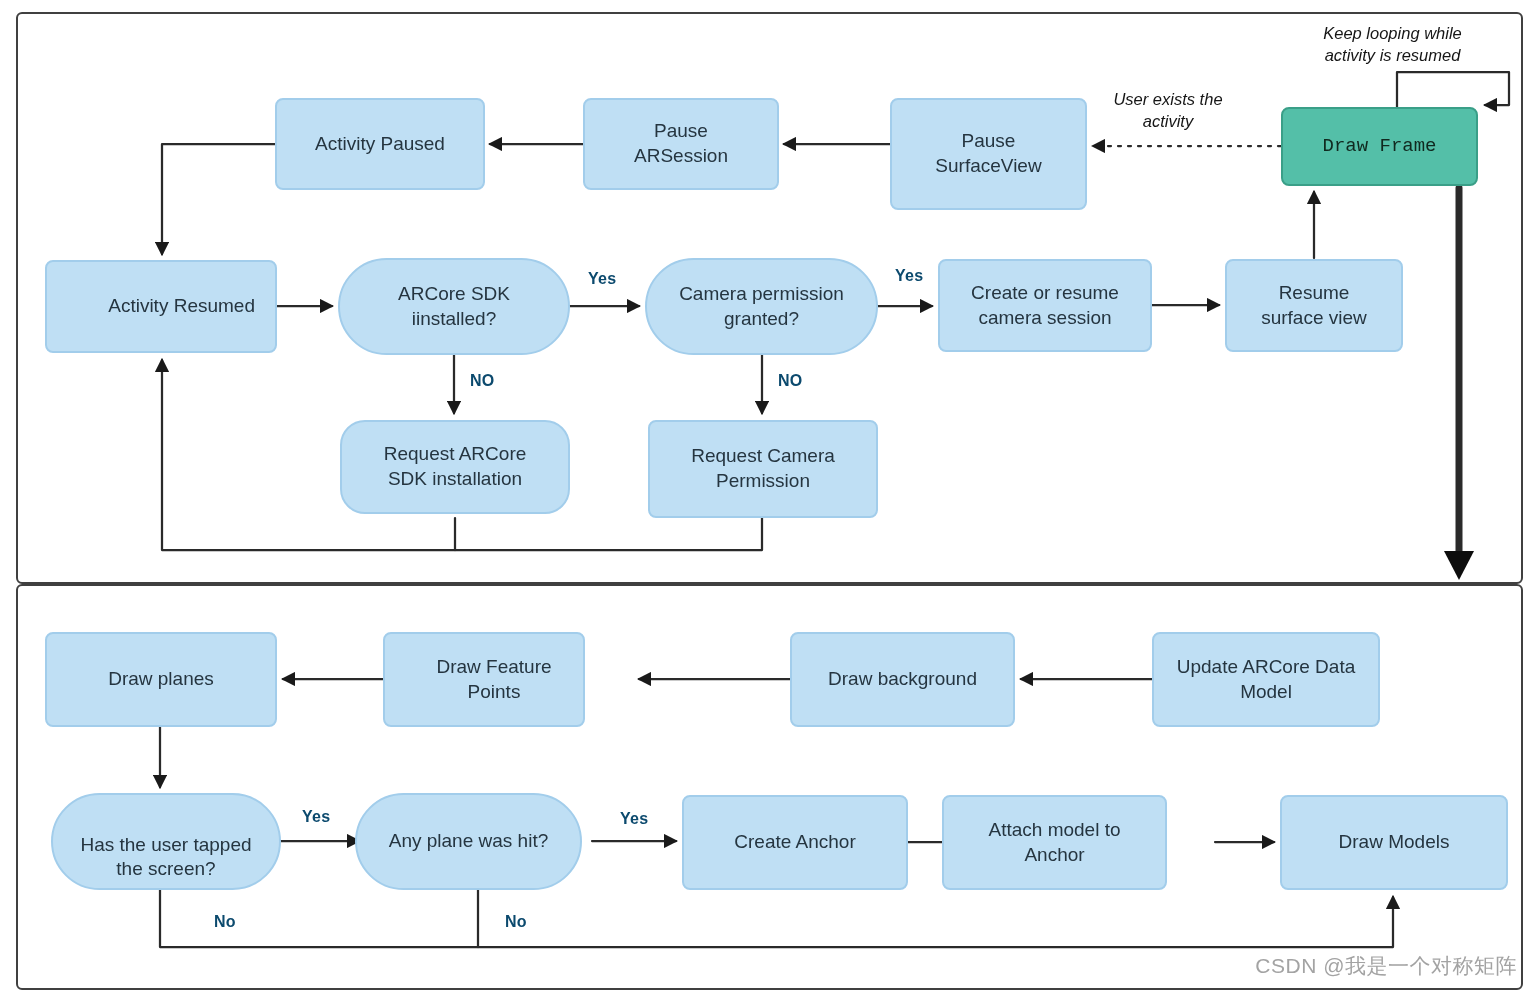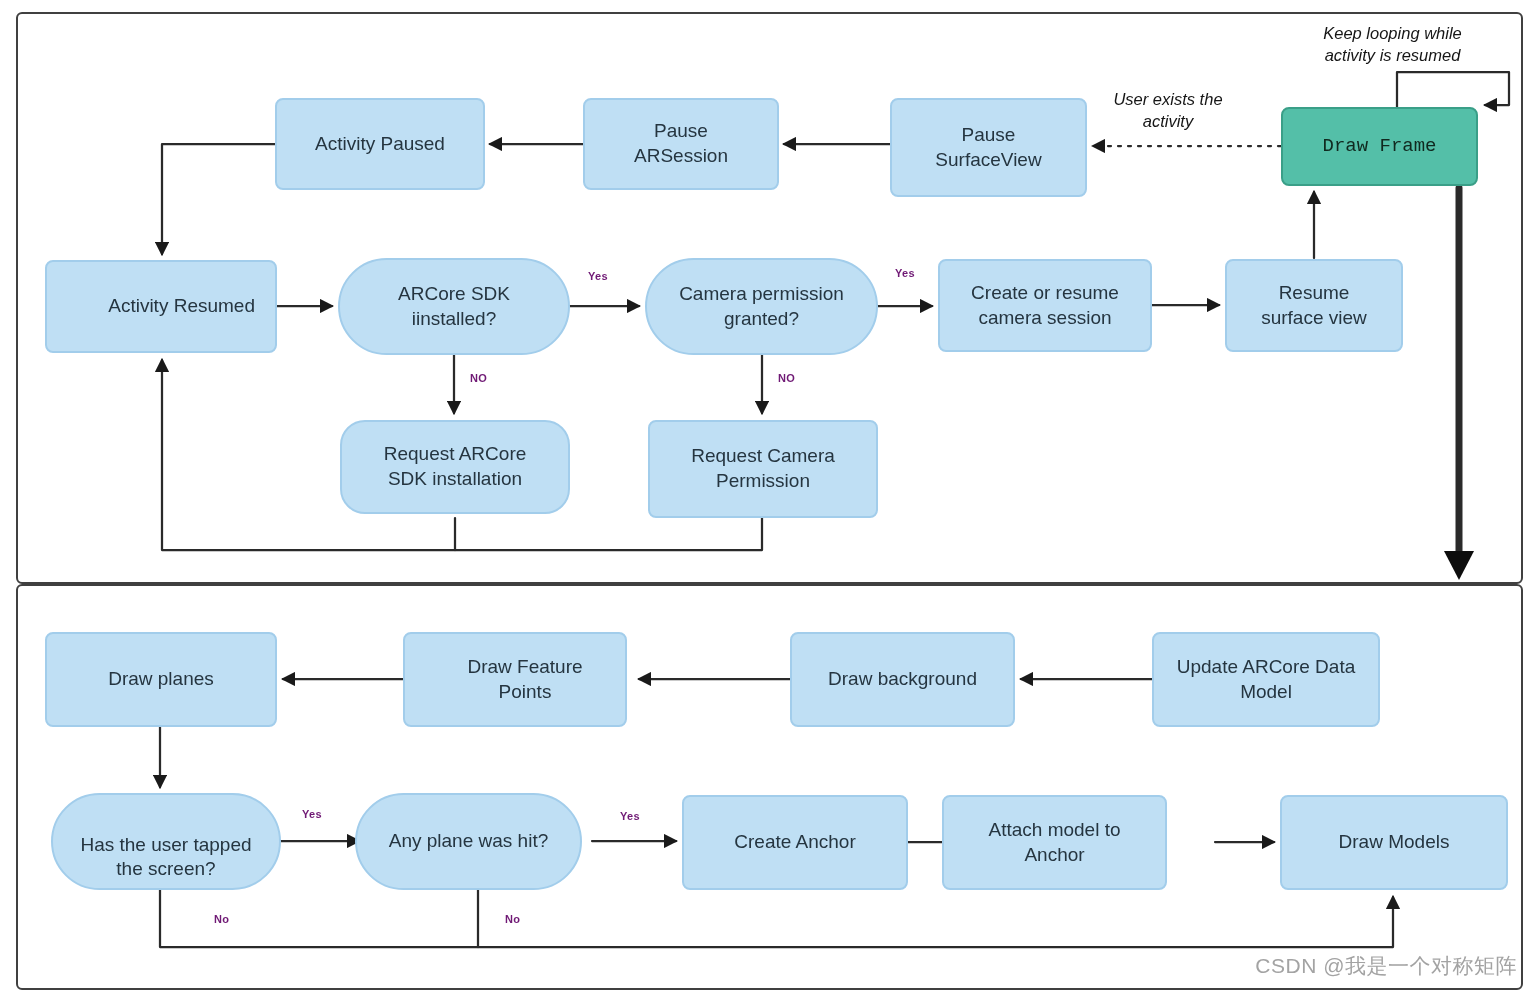--- a/index.html
+++ b/index.html
@@ -13,21 +13,21 @@
   .edges{position:absolute;left:0;top:0;width:1536px;height:996px;pointer-events:none;}
   .node{
     position:absolute;display:flex;align-items:center;justify-content:center;text-align:center;
     box-sizing:border-box;padding:6px 20px;font-size:19px;line-height:1.3;color:#253540;
     background:var(--node-fill,#bfdff4);border:2px solid var(--node-border,#a2cdeb);
   }
   .box{border-radius:8px;}
   .stadium{border-radius:60px;}
   .accent{background:var(--accent-fill,#54bfa8);border-color:var(--accent-border,#3a9f88);color:#10291f;}
   .elabel{
-    position:absolute;font-weight:bold;font-size:11px;color:#701a75;letter-spacing:.3px;
+    position:absolute;font-weight:bold;font-size:16px;color:#0c4a6e;letter-spacing:.3px;
   }
   .note{
     position:absolute;font-style:italic;font-size:16.5px;color:#161616;text-align:center;
     white-space:pre-line;line-height:1.35;
   }
   .watermark{
     position:absolute;font-size:21px;color:#a3a3a3;text-align:right;letter-spacing:.5px;
   }
 </style>
 </head>
@@ -76,21 +76,21 @@
     </g>
     <polygon points="1459,580 1444,551 1474,551" fill="#0d0d0d"></polygon>
   </svg>
 
   <div class="node box" style="left:275px;top:98px;width:210px;height:92px;">
       <span>Activity Paused</span>
     </div>
   <div class="node box" style="left:583px;top:98px;width:196px;height:92px;border-radius:8px;">
       <span>Pause ARSession</span>
     </div>
-  <div class="node box" style="left:890px;top:98px;width:197px;height:99px;">
+  <div class="node box" style="left:890px;top:98px;width:197px;height:112px;">
       <span>Pause SurfaceView</span>
     </div>
   <div class="node box accent" style="left:1281px;top:107px;width:197px;height:79px;font-family:Liberation Mono, monospace;">
       <span>Draw Frame</span>
     </div>
   <div class="node box" style="left:45px;top:260px;width:232px;height:93px;justify-content:flex-end;">
       <span>Activity Resumed</span>
     </div>
   <div class="node stadium" style="left:338px;top:258px;width:232px;height:97px;">
       <span>ARCore SDK iinstalled?</span>
@@ -107,21 +107,21 @@
   <div class="node box" style="left:340px;top:420px;width:230px;height:94px;border-radius:25px;">
       <span>Request ARCore SDK installation</span>
     </div>
   <div class="node box" style="left:648px;top:420px;width:230px;height:98px;">
       <span>Request Camera Permission</span>
     </div>
 
   <div class="node box" style="left:45px;top:632px;width:232px;height:95px;">
       <span>Draw planes</span>
     </div>
-  <div class="node box" style="left:403px;top:632px;width:224px;height:95px;padding-left:40px;">
+  <div class="node box" style="left:383px;top:632px;width:202px;height:95px;padding-left:40px;">
       <span>Draw Feature Points</span>
     </div>
   <div class="node box" style="left:790px;top:632px;width:225px;height:95px;">
       <span>Draw background</span>
     </div>
   <div class="node box" style="left:1152px;top:632px;width:228px;height:95px;">
       <span>Update ARCore Data Model</span>
     </div>
   <div class="node stadium" style="left:51px;top:793px;width:230px;height:97px;align-items:flex-end;">
       <span>Has the user tapped the screen?</span>

